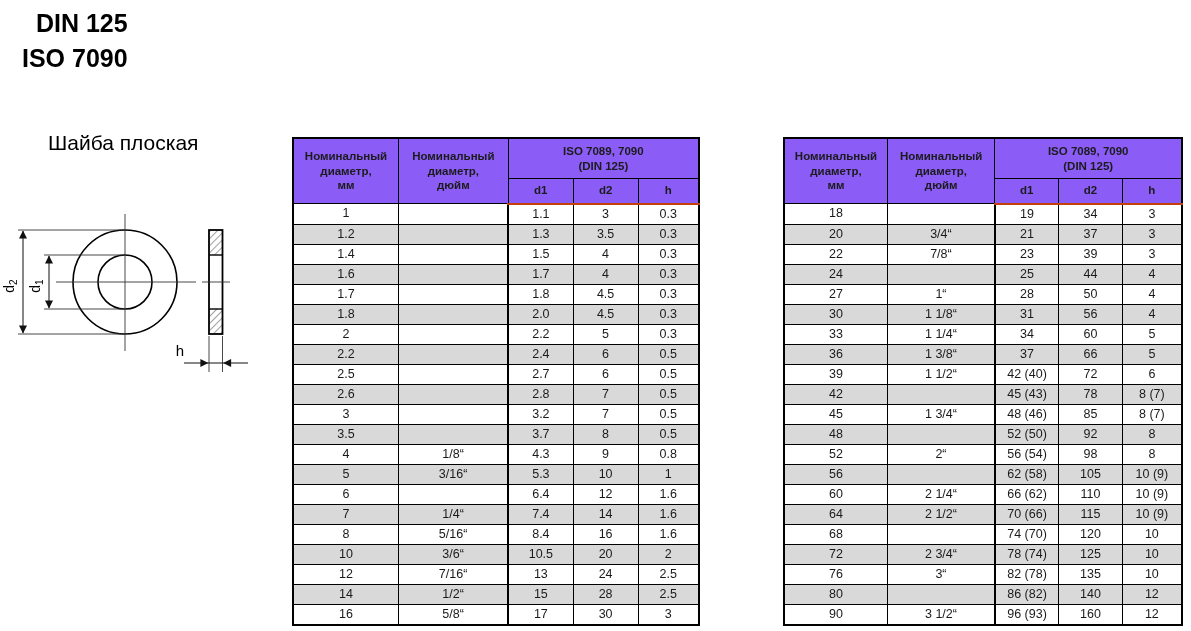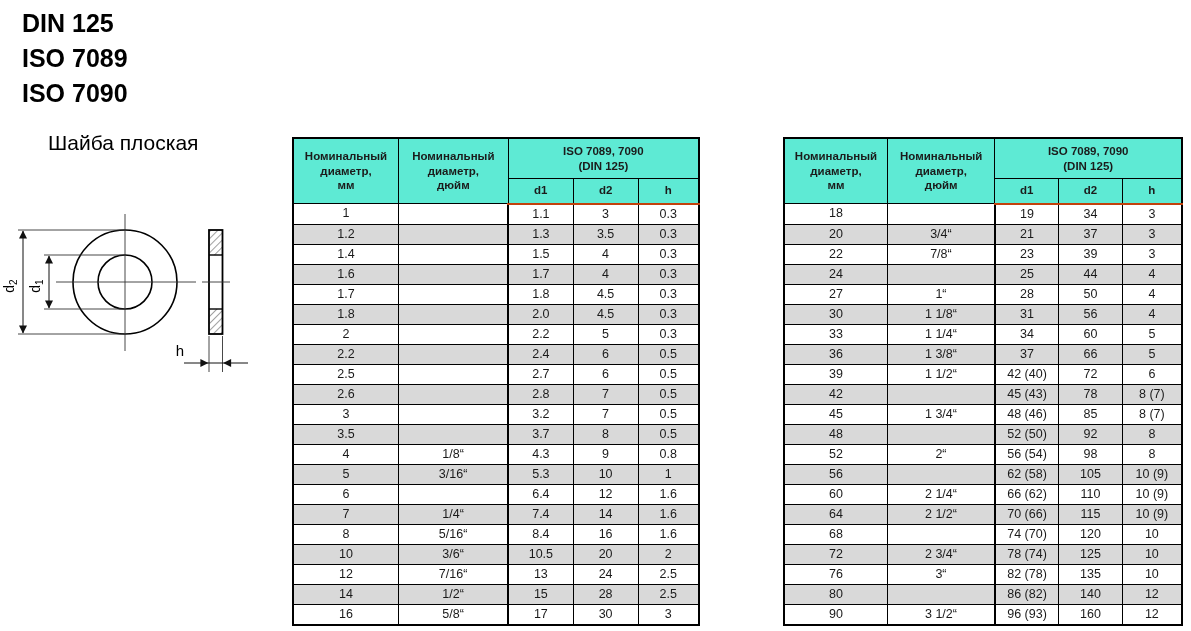--- a/index.html
+++ b/index.html
@@ -1,59 +1,58 @@
 <!DOCTYPE html>
 <html><head>
 <meta charset="utf-8">
 <style>
   html,body{margin:0;padding:0;background:#ffffff;}
   .canvas{
     position:relative;width:1191px;height:631px;background:#ffffff;overflow:hidden;
     font-family:"Liberation Sans","DejaVu Sans",sans-serif;color:#000;
   }
   
-  .title-block{position:absolute;left:22px;top:6px;}
+  .title-block{position:absolute;left:22px;top:6px;text-align:right;}
   .std-title{font-weight:700;font-size:25px;line-height:35px;color:#000;}
   .subtitle{position:absolute;left:22px;top:131px;font-size:21px;color:#000;margin-left:26px;}
   
   .drawing{position:absolute;left:0px;top:200px;}
   
   .tblwrap{position:absolute;top:137px;}
   .tblwrap.left{left:292px;width:408px;}
   .tblwrap.right{left:783px;width:400px;}
   table.tbl{
     border-collapse:collapse;table-layout:fixed;width:100%;
     border:2px solid #000;font-size:12.5px;color:#1a1a1a;
   }
   table.tbl th,table.tbl td{
     border:1px solid #000;text-align:center;vertical-align:middle;padding:0;
   }
   table.tbl thead th{
-    background:#5eead4;font-weight:700;font-size:11.5px;line-height:1.3;color:#1b1b1b;
+    background:#8b5cf6;font-weight:700;font-size:11.5px;line-height:1.3;color:#1b1b1b;
     white-space:pre-line;
     text-align:center;
   }
   th.hmain{height:64px;}
   th.hiso{height:39px;margin-top:24px;}
   tr.subrow th{height:23px;font-size:12px;}
   table.tbl tbody td{height:19px;line-height:19px;background:#ffffff;}
   table.tbl tbody tr:nth-child(even) td{background:#d9d9d9;}
   
   table.tbl thead tr.subrow th{border-bottom:2px solid #c2410c;}
   th.hiso, th.subfirst, table.tbl tbody td:nth-child(3){border-left:2px solid #000;}
   col.c1{width:26%;} col.c2{width:27%;} col.c3{width:16%;} col.c4{width:16%;} col.c5{width:15%;}
 </style>
 </head>
 <body>
 
 <div class="canvas">
 
   <div class="title-block">
     <div class="std-title">DIN 125</div>
-    <div class="std-title">ISO 7089</div>
     <div class="std-title">ISO 7090</div>
   </div>
   <div class="subtitle">Шайба плоская</div>
 
   <svg class="drawing" width="280" height="200" viewBox="0 0 280 200">
     <defs>
       <pattern id="hatch" patternUnits="userSpaceOnUse" width="5" height="5" patternTransform="rotate(45)">
         <line x1="0" y1="0" x2="0" y2="5" stroke="#444" stroke-width="1"></line>
       </pattern>
       <marker id="arr" viewBox="0 0 10 10" refX="9.5" refY="5" markerWidth="10" markerHeight="8" orient="auto-start-reverse">

